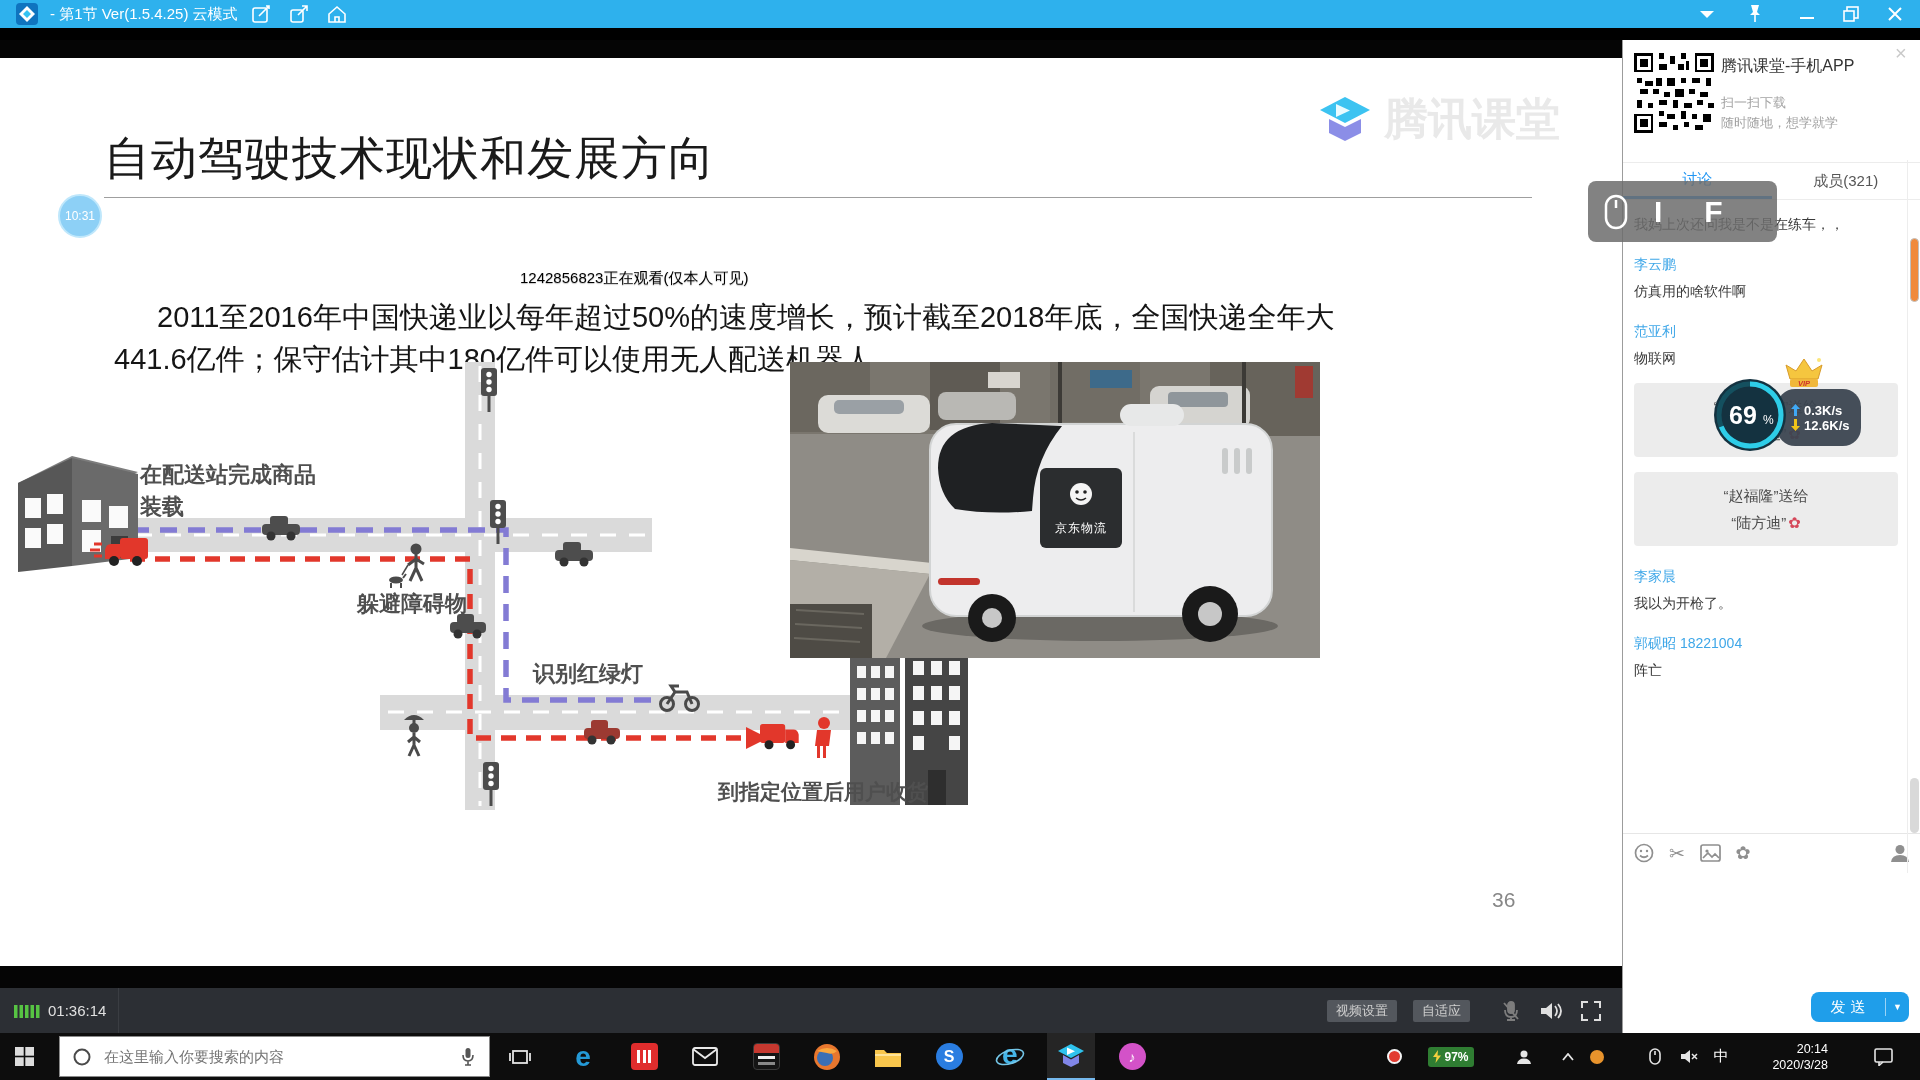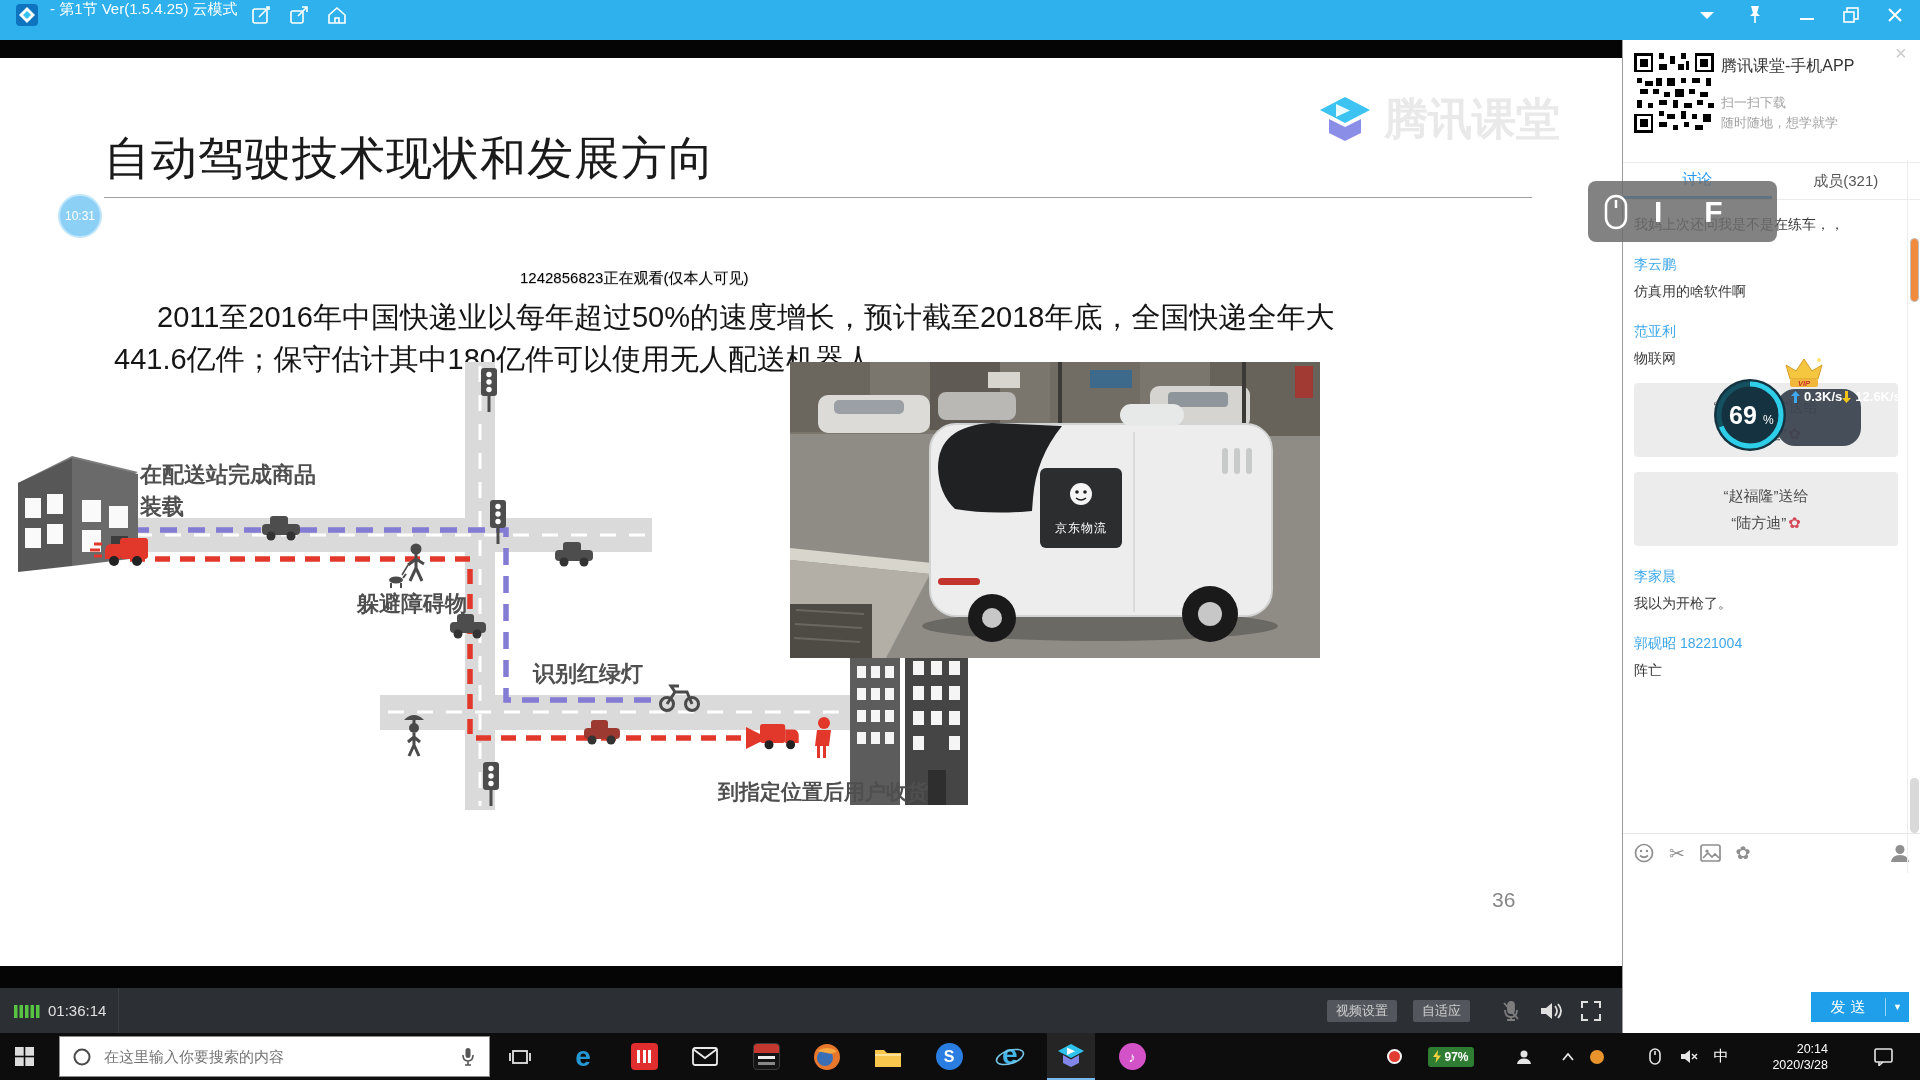--- a/index.html
+++ b/index.html
@@ -1,21 +1,21 @@
 <!DOCTYPE html>
 <html><head>
 <meta charset="utf-8">
 <style>
   html,body{margin:0;padding:0}
   body{width:1920px;height:1080px;overflow:hidden;position:relative;background:#000;
        font-family:"Liberation Sans",sans-serif;-webkit-font-smoothing:antialiased}
   .a{position:absolute}
   .f{display:flex;align-items:center}
   
-  #titlebar{left:0;top:0;width:1920px;height:40px;background:#2eb1ed;display:flex;}
+  #titlebar{left:0;top:0;width:1920px;height:28px;background:#2eb1ed;display:flex;align-items:center}
   .tb-title{color:#fff;font-size:15px;margin-left:8px}
   .tbico{width:30px;height:30px;display:flex;align-items:center;justify-content:center;margin-left:8px;cursor:pointer}
   
   #lb-top{left:0;top:40px;width:1622px;height:18px;background:#050505}
   #slide{left:0;top:58px;width:1622px;height:908px;background:#fff}
   #lb-bot{left:0;top:966px;width:1622px;height:22px;background:#050505}
   #controlbar{left:0;top:988px;width:1622px;height:45px;background:#2c2f34}
   .ctl-btn{background:#53575d;color:#cfcfcf;font-size:13px;border-radius:2px;height:22px;padding:0 9px;display:flex;align-items:center;cursor:pointer}
   
   .slide-title{font-size:46px;color:#1a1a1a;letter-spacing:1px}
@@ -32,21 +32,21 @@
   .cname{margin-top:22px;font-size:14px;color:#3fa7e8}
   .ctext{margin-top:9px;font-size:14px;color:#3a3a3a}
   .gbox{margin-top:15px;background:#ececec;border-radius:4px;padding:10px 0;text-align:center;font-size:15px;color:#4c4c4c;line-height:27px}
   .ggap{display:inline-block;width:56px}
   .rose{color:#d5485a;font-size:15px;margin-left:2px}
   .tool{width:26px;height:26px;display:flex;align-items:center;justify-content:center;color:#8f8f8f;cursor:pointer}
   
   #keytip{left:1588px;top:181px;width:189px;height:61px;background:rgba(108,108,108,.85);border-radius:8px;display:flex;align-items:center;z-index:40}
   .keych{color:#fff;font-size:30px;font-weight:bold}
   #speedpill{left:1777px;top:389px;width:84px;height:57px;background:rgba(58,68,80,.94);border-radius:18px;z-index:41;
-             display:flex;flex-direction:row;justify-content:flex-start;padding-left:14px;box-sizing:border-box}
+             display:flex;flex-direction:column;justify-content:center;padding-left:14px;box-sizing:border-box}
   .spd{display:flex;align-items:center;color:#fff;font-size:13px;font-weight:bold;height:15px}
   #prog{left:1712px;top:377px;width:76px;height:76px;z-index:42}
   #crown{left:1784px;top:357px;z-index:43}
   
   #taskbar{left:0;top:1033px;width:1920px;height:47px;background:#0d0d0d}
   .app{width:48px;height:47px;display:flex;align-items:center;justify-content:center;cursor:pointer}
   .trayico{position:absolute;top:0;height:47px;display:flex;align-items:center;justify-content:center;cursor:pointer}
 </style>
 </head>
 <body>
@@ -539,21 +539,21 @@
     <div class="tool">
       <svg width="20" height="20" fill="#8f8f8f">
           <circle cx="10" cy="6.5" r="4.5"></circle>
           <path d="M1,19 q1,-7 9,-7 q8,0 9,7 z"></path>
         </svg>
     </div>
   </div>
 
   <div class="a" style="left:0;top:829px;width:297px;height:118px"></div>
 
-  <div class="a f" style="left:188px;top:952px;width:98px;height:30px;background:#1f9eea;border-radius:0;color:#fff;cursor:pointer">
+  <div class="a f" style="left:188px;top:952px;width:98px;height:30px;background:#1f9eea;border-radius:8px;color:#fff;cursor:pointer">
     <div style="flex:1;text-align:center;font-size:15px;letter-spacing:5px;padding-left:5px">发送</div>
     <div style="width:1px;height:18px;background:rgba(255,255,255,.55)"></div>
     <div style="width:23px;text-align:center;font-size:9px">▼</div>
   </div>
 
   <div class="a" style="left:284px;top:120px;width:1px;height:713px;background:#ededed"></div>
   <div class="a" style="left:287px;top:198px;width:9px;height:64px;background:#f08a3c;border:1px solid #c0c0c0;border-radius:5px;box-sizing:border-box"></div>
   <div class="a" style="left:287px;top:738px;width:9px;height:55px;background:#d9d9d9;border-radius:5px"></div>
 </div>
 

